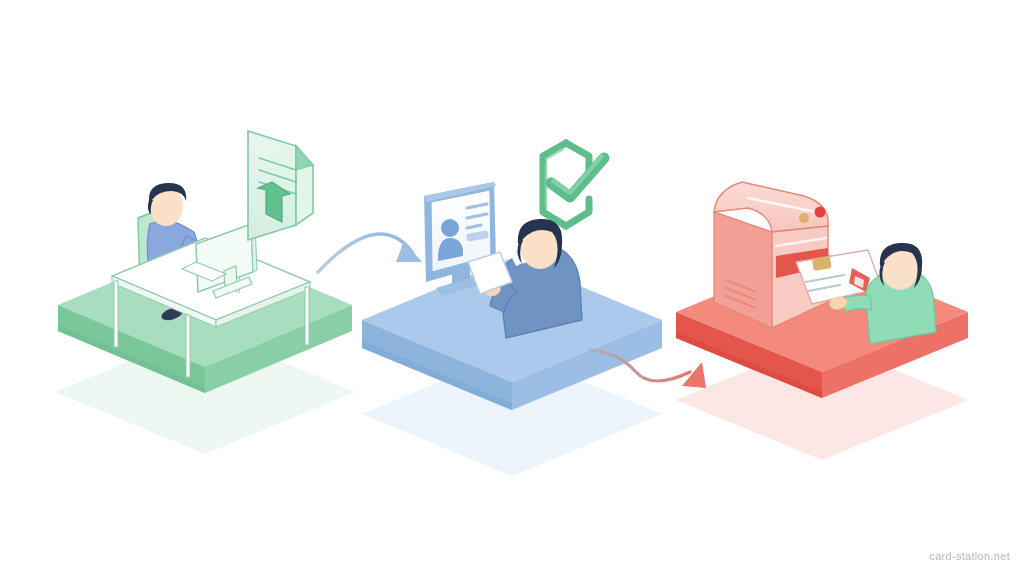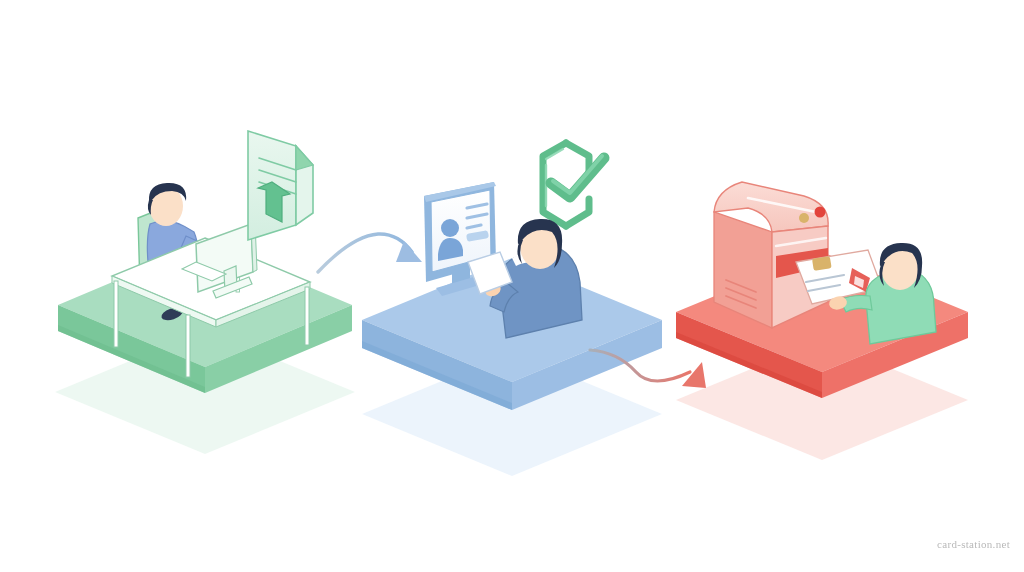--- a/index.html
+++ b/index.html
@@ -1,20 +1,20 @@
 <!DOCTYPE html>
 <html><head>
 <meta charset="utf-8">
 <style>
   html,body{margin:0;padding:0;background:#ffffff;}
   body{width:1024px;height:572px;position:relative;overflow:hidden;
        font-family:"Liberation Sans","DejaVu Sans",sans-serif;}
   #scene{position:absolute;inset:0;width:1024px;height:572px;}
-  .wm{position:absolute;right:14px;bottom:22px;font-size:11px;color:#b9b9b9;
-      letter-spacing:.3px;font-family:Liberation Serif, serif;}
+  .wm{position:absolute;right:14px;bottom:10px;font-size:11px;color:#b9b9b9;
+      letter-spacing:.3px;font-family:Liberation Sans, sans-serif;}
 </style>
 </head>
 <body>
 
 <div id="scene">
 <svg width="1024" height="572" viewBox="0 0 1024 572" xmlns="http://www.w3.org/2000/svg">
   <defs>
     <linearGradient id="gArrow1" x1="0" y1="0" x2="1" y2="0">
       <stop offset="0%" stop-color="#b9ccdd"></stop>
           <stop offset="100%" stop-color="#8fb6de"></stop>

